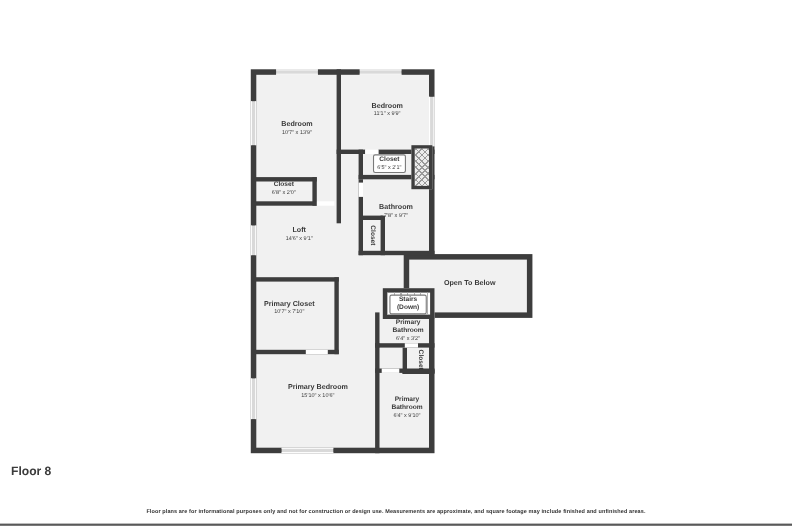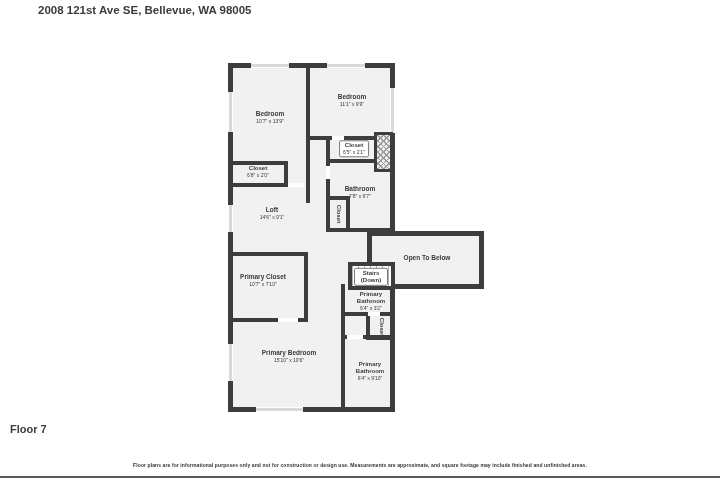--- a/index.html
+++ b/index.html
@@ -52,21 +52,20 @@
   .chip{
     background:#fff;border:1px solid #7a7a7a;border-radius:2px;padding:1px 3px;
   }
   .vlabel{transform:translate(-50%,-50%) rotate(90deg);}
 </style>
 </head>
 <body>
 
 <div class="canvas">
 
-  <div class="title">2008 121st Ave SE, Bellevue, WA 98005</div>
 
   <div class="abs" style="left:0;top:0;width:720px;height:479px;">
 
     <div class="block" style="left:228px;top:63px;width:167px;height:349px;"></div>
     <div class="block" style="left:367px;top:231px;width:117px;height:58px;"></div>
 
     <div class="wall" style="left:306px;top:63px;width:4px;height:140px;"></div>
     <div class="wall" style="left:230px;top:161px;width:58px;height:4px;"></div>
     <div class="wall" style="left:284px;top:161px;width:4px;height:26px;"></div>
     <div class="wall" style="left:230px;top:183px;width:58px;height:4px;"></div>
@@ -170,17 +169,17 @@
       <div class="rdims">15'10" x 10'6"</div>
     </div>
 
     <div class="label wrap" style="left:370px;top:371px;width:36px;">
       <div class="rname sm">Primary Bathroom</div>
       <div class="rdims">6'4" x 9'10"</div>
     </div>
 
   </div>
 
-  <div class="floor-label">Floor 7</div>
+  <div class="floor-label">Floor 8</div>
   <div class="disclaimer">Floor plans are for informational purposes only and not for construction or design use. Measurements are approximate, and square footage may include finished and unfinished areas.</div>
   <div class="bottom-rule"></div>
 
 </div>
 
 </body></html>

